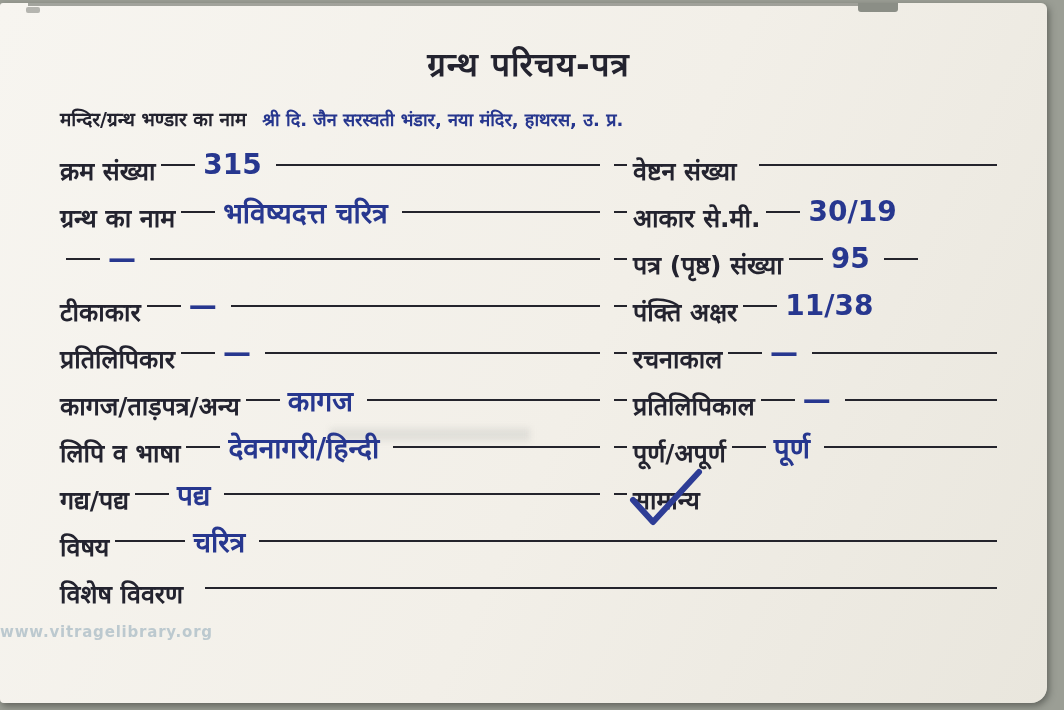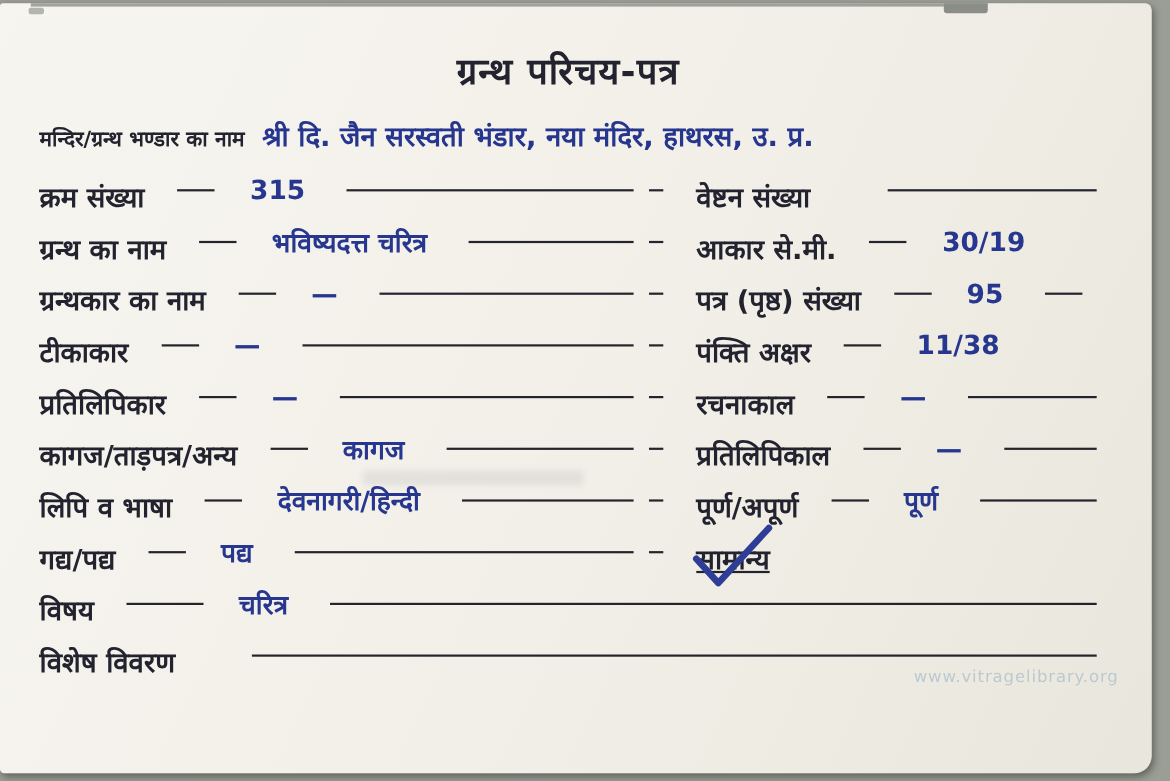--- a/index.html
+++ b/index.html
@@ -13,46 +13,46 @@
     position:absolute; left:0; top:3px; right:17px; bottom:7px;
     background:linear-gradient(115deg,#f7f5f0 0%,#f2efe8 55%,#e9e6dd 100%);
     border-radius:3px 6px 16px 4px;
     box-shadow:2px 3px 7px rgba(40,42,38,.5);
   }
   .edge-top-line { position:absolute; left:28px; top:0; width:830px; height:3px; background:rgba(92,97,90,.55); }
   .edge-top-blob { position:absolute; left:858px; top:0; width:40px; height:9px; background:rgba(85,90,83,.65); border-radius:0 0 3px 3px; }
   .corner-mark { position:absolute; left:26px; top:4px; width:14px; height:6px; background:rgba(100,104,97,.45); border-radius:2px; }
   .smudge { position:absolute; left:330px; top:425px; width:200px; height:13px; background:rgba(120,130,124,.14); filter:blur(3px); }
 
-  .content { position:absolute; inset:0; padding:0 50px 0 36px; }
+  .content { position:absolute; inset:0; padding:0 50px 0 60px; }
   .title { text-align:center; margin-top:38px; font-size:33px; font-weight:bold; color:#23232f; letter-spacing:1px; }
 
   .inst { display:flex; align-items:baseline; margin-top:20px; gap:16px; white-space:nowrap; }
   .inst-label { font-size:19px; font-weight:bold; color:#23232f; }
-  .inst-value { font-size:25px; font-weight:bold; color:#26368e; }
+  .inst-value { font-size:18px; font-weight:bold; color:#26368e; }
 
   .grid { margin-top:14px; }
   .row { display:flex; gap:14px; }
-  .cell { display:flex; align-items:center; height:47px; flex:1; min-width:0;gap:24px; }
+  .cell { display:flex; align-items:center; height:47px; flex:1; min-width:0; }
   .cell-left { flex:0 0 540px; }
   .cell-full { flex:1; }
 
   .lbl { font-size:25px; font-weight:bold; color:#23232f; white-space:nowrap; }
   .seg { height:0; border-top:2.5px solid #24242c; transform:translateY(-5px); }
   .seg-lead { width:34px; flex:none; margin-left:6px; }
   .seg-tail { flex:1; margin-left:6px; min-width:10px; }
   .seg-pre  { width:13px; flex:none; margin-right:6px; }
-  .val { font-size:24px; font-weight:bold; color:#27378f; white-space:nowrap; transform:translateY(-5px); padding:0 8px; }
-
-  .checked-word { position:relative; display:inline-block;text-decoration:underline; }
+  .val { font-size:28px; font-weight:bold; color:#27378f; white-space:nowrap; transform:translateY(-5px); padding:0 8px; }
+
+  .checked-word { position:relative; display:inline-block; }
   .check-svg { position:absolute; left:-6px; top:-16px; width:78px; height:62px; pointer-events:none; }
 
   .watermark {
-    position:absolute; left:0; right:30px; top:603px; text-align:right;
-    font-size:15px; letter-spacing:.8px; color:#bcc9cf; font-weight:normal;
+    position:absolute; left:0; right:30px; top:620px; text-align:left;
+    font-size:15px; letter-spacing:.8px; color:#bcc9cf; font-weight:bold;
   }
 </style>
 </head>
 <body>
 
 <div class="paper">
   <div class="edge-top-line"></div>
   <div class="edge-top-blob"></div>
   <div class="corner-mark"></div>
   <div class="smudge"></div>
@@ -92,21 +92,20 @@
         <div class="cell">
           <span class="seg seg-pre"></span>
           <span class="lbl">आकार से.मी.</span>
           <span class="seg seg-lead"></span>
           <span class="val">30/19</span>
         </div>
       </div>
 
       <div class="row">
         <div class="cell cell-left">
-          <span class="lbl">ग्रन्थकार का नाम</span>
           <span class="seg seg-lead"></span>
           <span class="val">—</span>
           <span class="seg seg-tail"></span>
         </div>
         <div class="cell">
           <span class="seg seg-pre"></span>
           <span class="lbl">पत्र (पृष्ठ) संख्या</span>
           <span class="seg seg-lead"></span>
           <span class="val">95</span>
           <span class="seg seg-lead"></span>

